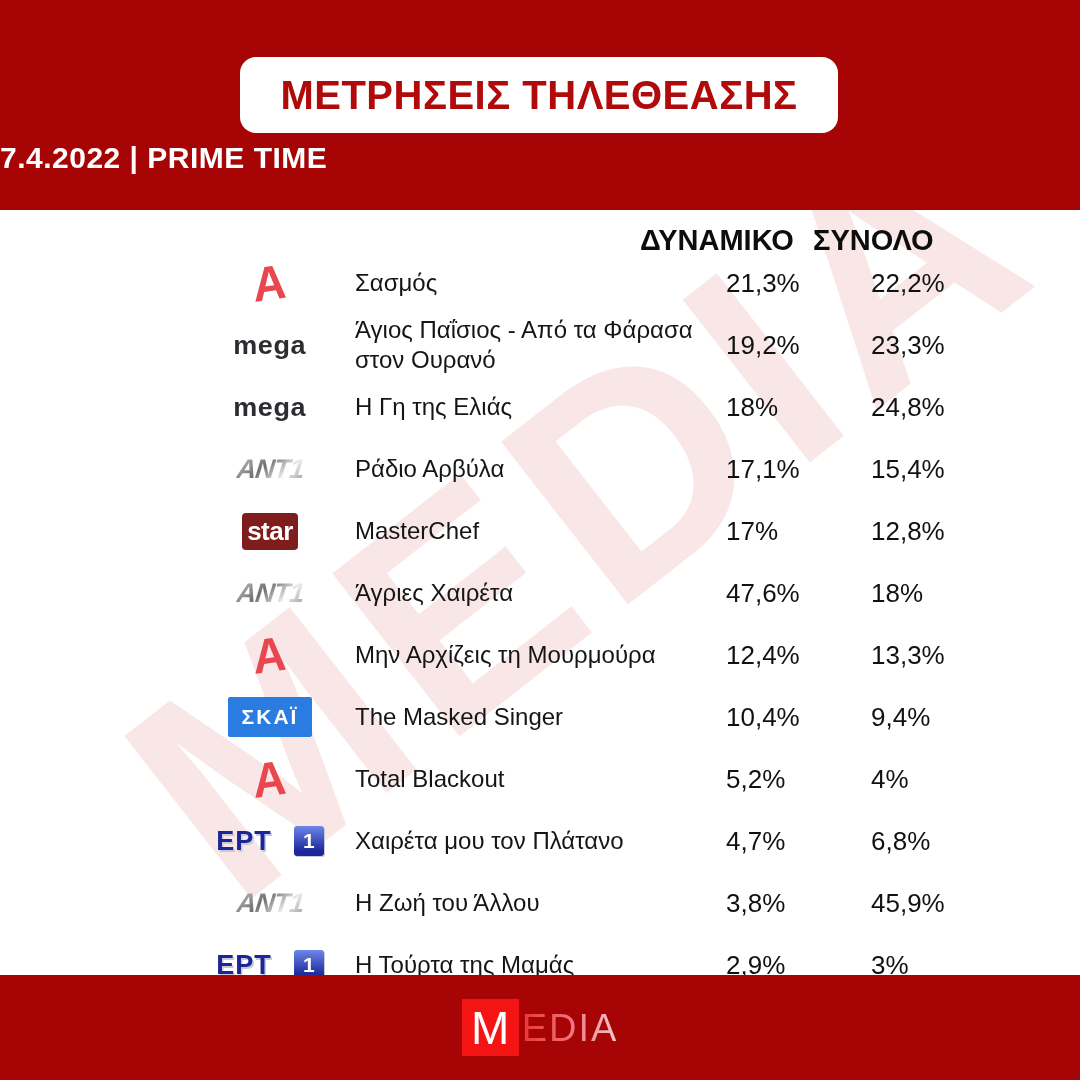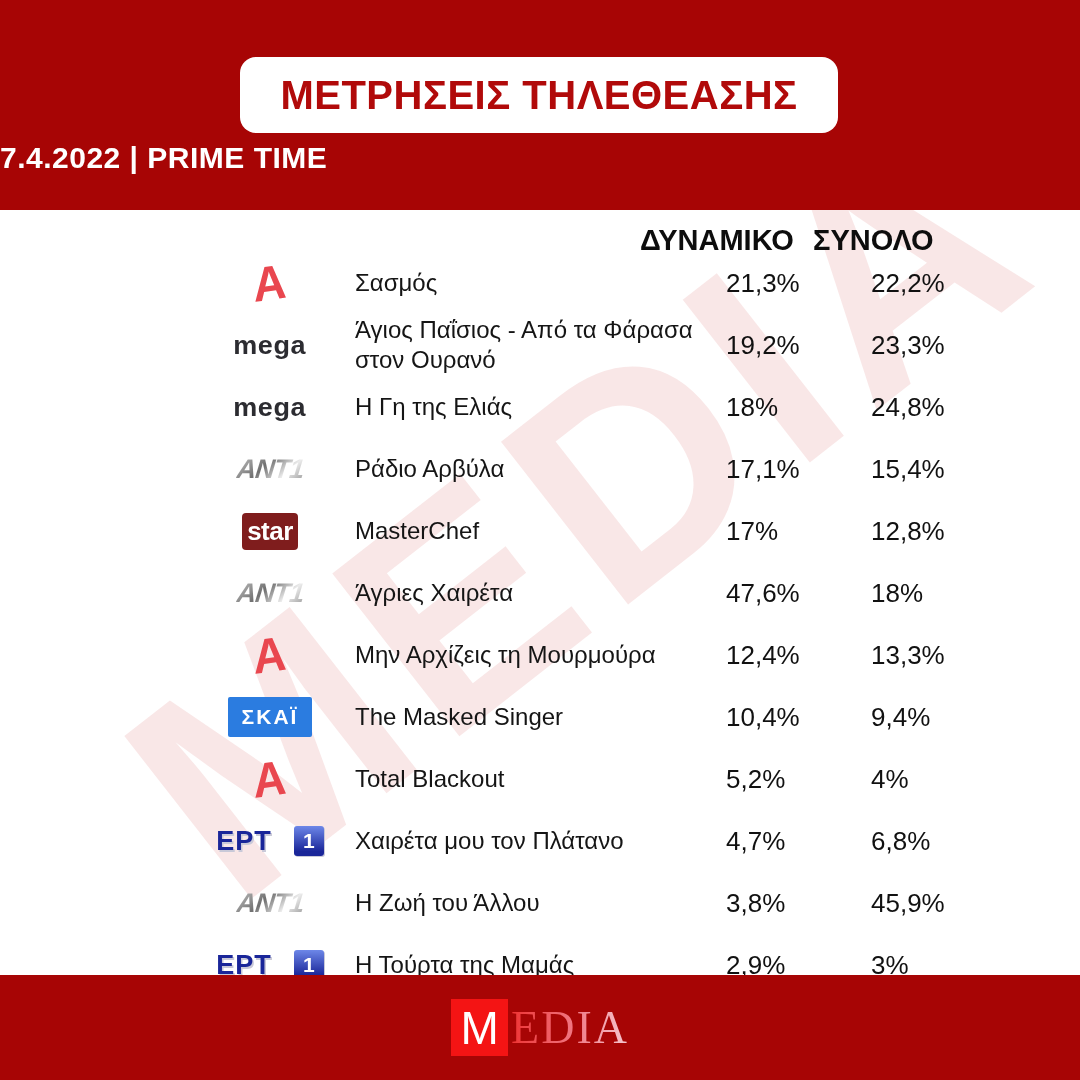--- a/index.html
+++ b/index.html
@@ -79,23 +79,23 @@
     position:absolute; left:0; top:975px; width:1080px; height:105px; background:#a70505; z-index:5;
     display:flex; align-items:center; justify-content:center;
   }
   .footer-logo { display:flex; align-items:center; gap:3px; }
   .m-box {
     width:57px; height:57px; background:#f41414;
     display:flex; align-items:center; justify-content:center;
   }
   .m-box .m-letter { color:#ffffff; font-size:46px; font-weight:normal; line-height:1; }
   .edia {
-    font-size:46px; font-weight:normal; letter-spacing:2px; line-height:1;
+    font-size:38px; font-weight:normal; letter-spacing:2px; line-height:1;
     background:linear-gradient(90deg,#ee3434 0%,#f07a86 55%,#f6c9d1 100%);
-    -webkit-background-clip:text; background-clip:text; color:transparent;font-family:Liberation Serif, serif;
+    -webkit-background-clip:text; background-clip:text; color:transparent;
   }
 </style>
 </head>
 <body>
 
 <div class="canvas">
 
   <div class="watermark">MEDIA</div>
 
   <div class="band-top"></div>

